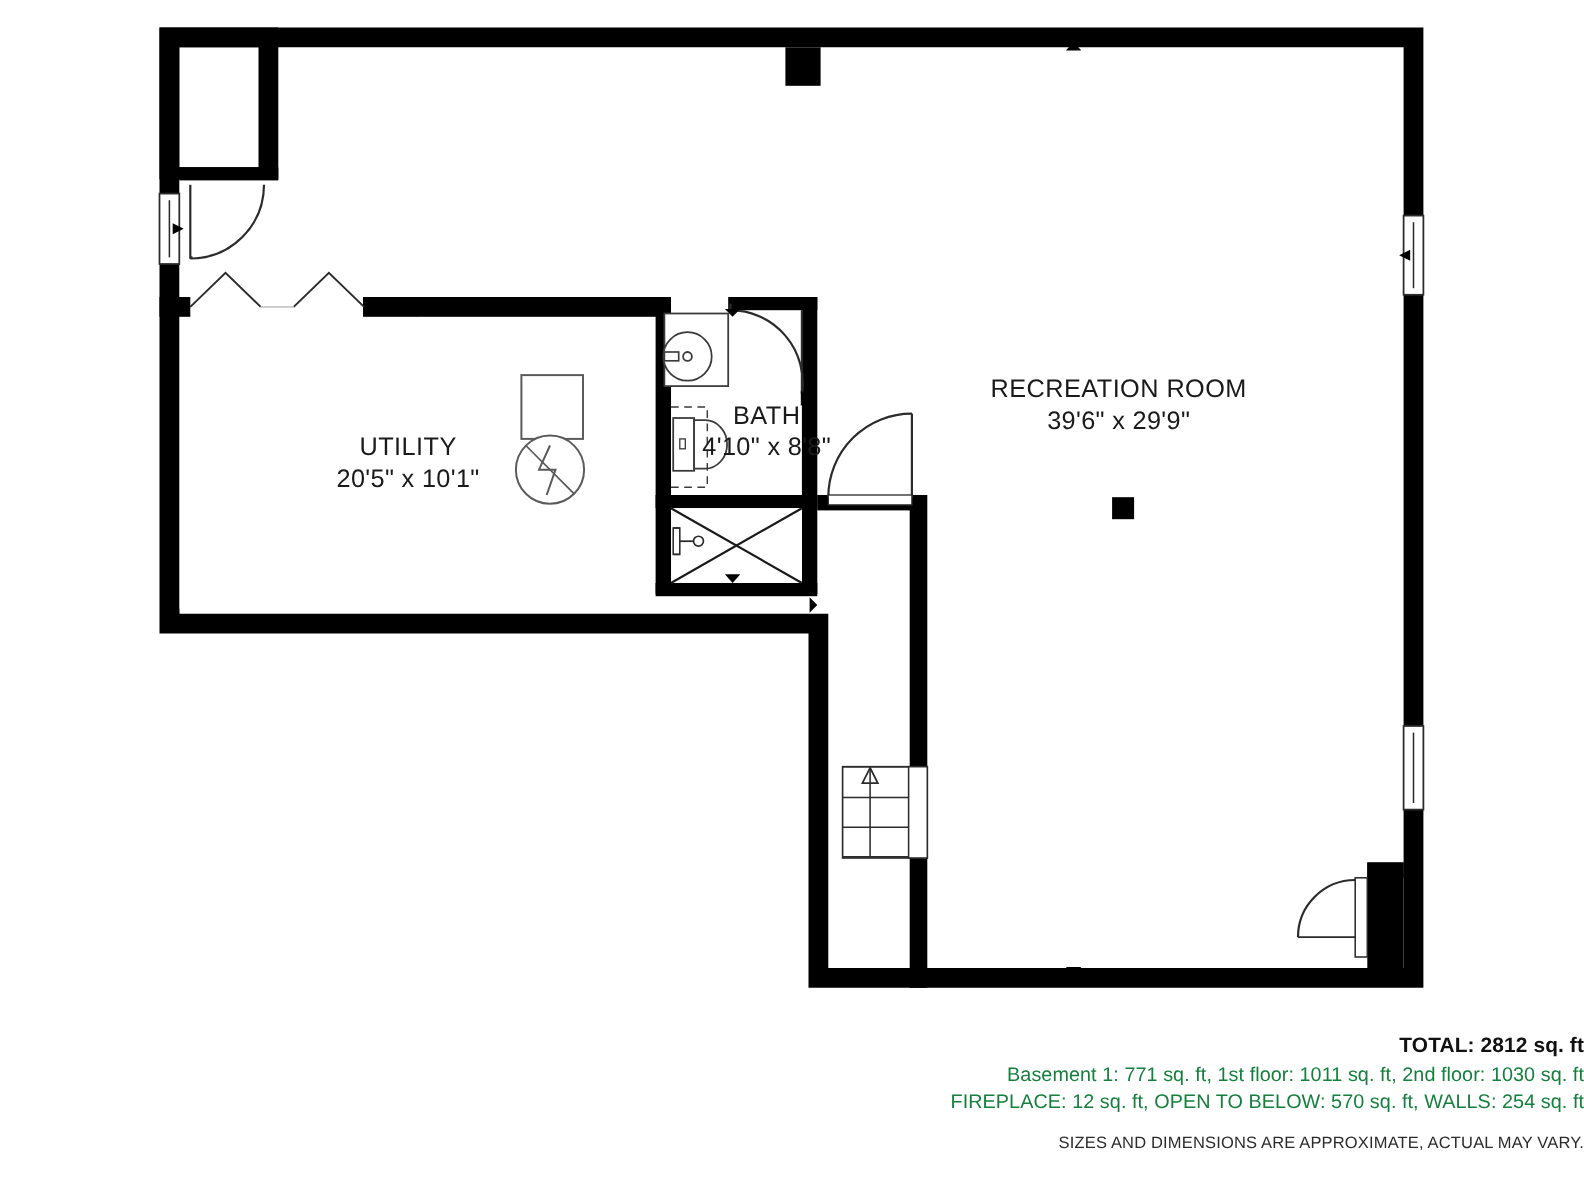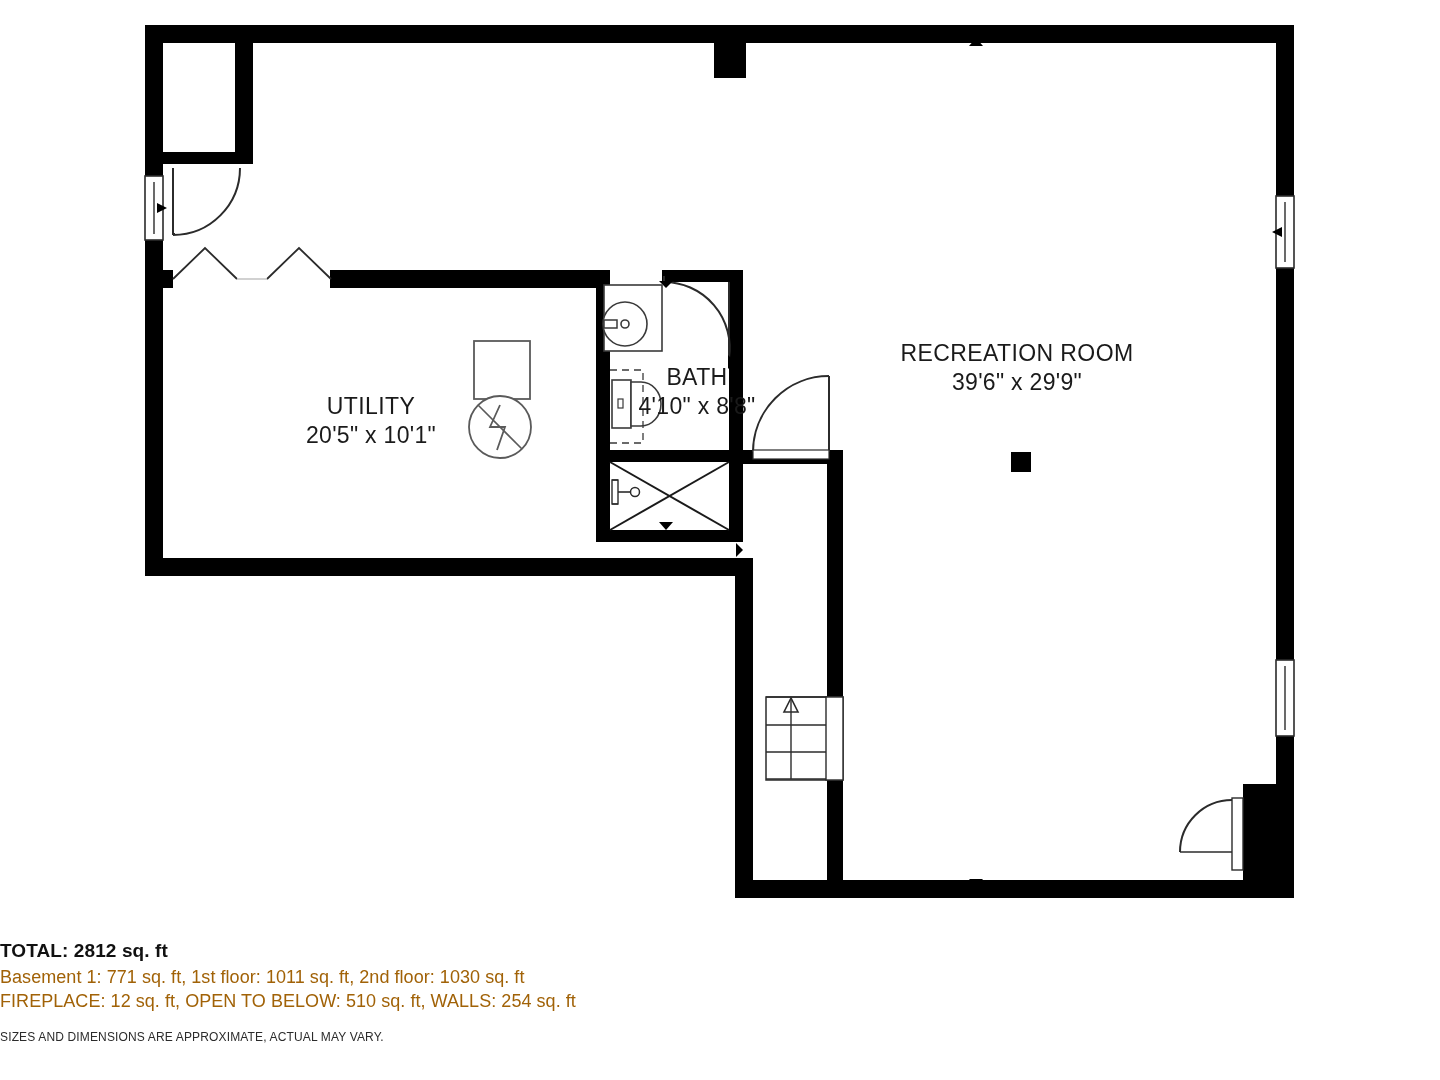--- a/index.html
+++ b/index.html
@@ -38,37 +38,37 @@
     font-size: 23px;
     letter-spacing: 0.3px;
     fill: #1a1a1a;
     font-family: "Liberation Sans", sans-serif;
   }
   #summary-block {
     position: absolute;
     left: 0;
     top: 938px;
     width: 1440px;
-    text-align: left;
+    text-align: right;
     line-height: 1.33;
   }
   #summary-total {
     font-size: 19px;
     font-weight: bold;
     letter-spacing: 0.1px;
     color: #111;
     margin-bottom: 3px;
   }
   .summary-line {
     font-size: 18px;
-    color: #a16207;
+    color: #15803d;
     letter-spacing: 0.05px;
   }
   #summary-disclaimer {
-    font-size: 12px;
+    font-size: 15px;
     color: #2b2b2b;
     margin-top: 16px;
     letter-spacing: 0.15px;
   }
 </style>
 </head>
 <body>
 
 <div id="plan-root">
 
@@ -257,17 +257,17 @@
       <text class="room-label-name" x="1017" y="361" text-anchor="middle">RECREATION ROOM</text>
       <text class="room-label-dims" x="1017" y="390" text-anchor="middle">39'6" x 29'9"</text>
 
     </g>
 
   </svg>
 
   <div id="summary-block">
     <div id="summary-total">TOTAL: 2812 sq. ft</div>
     <div class="summary-line">Basement 1: 771 sq. ft, 1st floor: 1011 sq. ft, 2nd floor: 1030 sq. ft</div>
-    <div class="summary-line">FIREPLACE: 12 sq. ft, OPEN TO BELOW: 510 sq. ft, WALLS: 254 sq. ft</div>
+    <div class="summary-line">FIREPLACE: 12 sq. ft, OPEN TO BELOW: 570 sq. ft, WALLS: 254 sq. ft</div>
     <div id="summary-disclaimer">SIZES AND DIMENSIONS ARE APPROXIMATE, ACTUAL MAY VARY.</div>
   </div>
 
 </div>
 
 </body></html>

